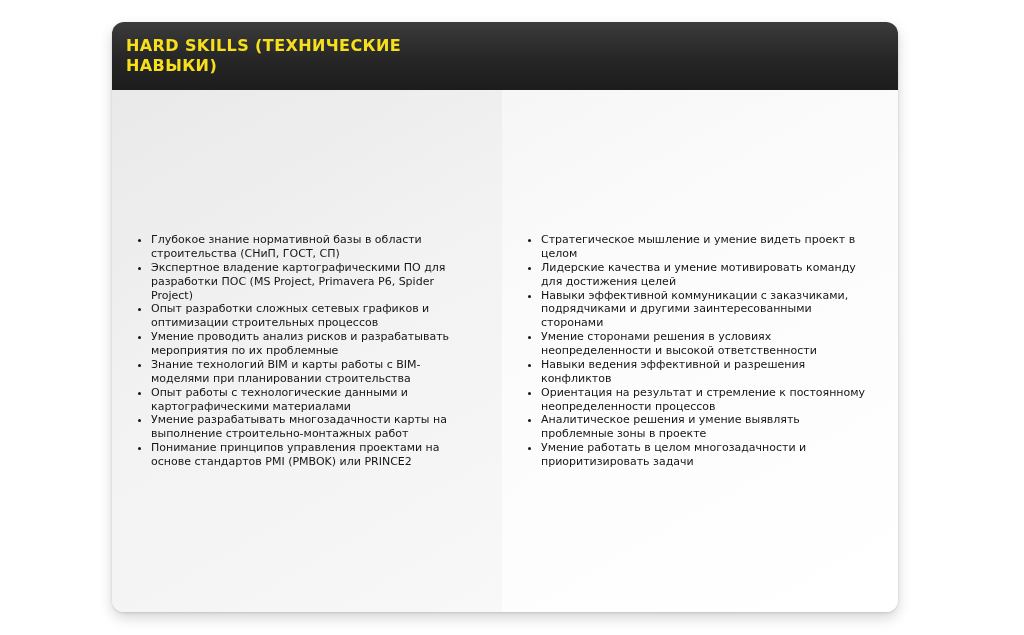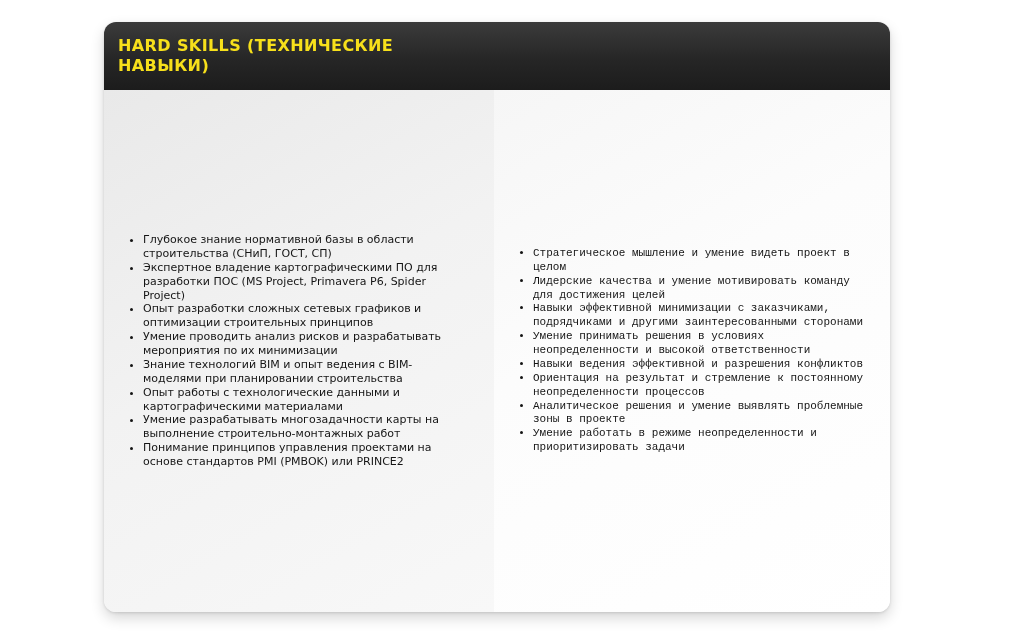--- a/index.html
+++ b/index.html
@@ -7,21 +7,21 @@
   body {
     width: 1024px;
     height: 635px;
     background: #ffffff;
     position: relative;
     overflow: hidden;
     font-family: "DejaVu Sans", "Liberation Sans", sans-serif;
   }
   .card {
     position: absolute;
-    left: 104px;
+    left: 112px;
     top: 22px;
     width: 786px;
     height: 590px;
     border-radius: 12px;
     box-shadow: 0 6px 14px rgba(0,0,0,0.16), 0 1px 3px rgba(0,0,0,0.12);
   }
   .header-row {
     display: flex;
     height: 68px;
     background: linear-gradient(180deg, #3b3b3b 0%, #262626 55%, #1c1c1c 100%);
@@ -52,21 +52,20 @@
     align-items: center;
     padding: 10px 20px 10px 18px;
   }
   .body-cell.left {
     width: 390px;
     background: linear-gradient(150deg, #e9e9e9 0%, #f2f2f2 45%, #f8f8f8 100%);
   }
   .body-cell.right {
     flex: 1;
     background: linear-gradient(150deg, #f6f6f6 0%, #fcfcfc 40%, #ffffff 100%);
-    font-family: Liberation Mono, monospace;
   }
   .skill-list {
     margin: 4px;
     padding: 0 0 0 17px;
     width: 100%;
     font-size: 11px;
     line-height: 1.26;
     color: #151515;
   }
   .skill-list li {
@@ -81,34 +80,34 @@
   <div class="header-row">
     <div class="header-cell left">
       <span class="header-label">HARD SKILLS (ТЕХНИЧЕСКИЕ НАВЫКИ)</span>
     </div>
   </div>
   <div class="body-row">
     <div class="body-cell left">
       <ul class="skill-list">
           <li>Глубокое знание нормативной базы в области строительства (СНиП, ГОСТ, СП)</li>
           <li>Экспертное владение картографическими ПО для разработки ПОС (MS Project, Primavera P6, Spider Project)</li>
-          <li>Опыт разработки сложных сетевых графиков и оптимизации строительных принципов</li>
-          <li>Умение проводить анализ рисков и разрабатывать мероприятия по их минимизации</li>
-          <li>Знание технологий BIM и опыт ведения с BIM-моделями при планировании строительства</li>
+          <li>Опыт разработки сложных сетевых графиков и оптимизации строительных процессов</li>
+          <li>Умение проводить анализ рисков и разрабатывать мероприятия по их проблемные</li>
+          <li>Знание технологий BIM и карты работы с BIM-моделями при планировании строительства</li>
           <li>Опыт работы с технологические данными и картографическими материалами</li>
           <li>Умение разрабатывать многозадачности карты на выполнение строительно-монтажных работ</li>
           <li>Понимание принципов управления проектами на основе стандартов PMI (PMBOK) или PRINCE2</li>
         </ul>
     </div>
     <div class="body-cell right">
       <ul class="skill-list">
           <li>Стратегическое мышление и умение видеть проект в целом</li>
           <li>Лидерские качества и умение мотивировать команду для достижения целей</li>
-          <li>Навыки эффективной минимизации с заказчиками, подрядчиками и другими заинтересованными сторонами</li>
-          <li>Умение принимать решения в условиях неопределенности и высокой ответственности</li>
+          <li>Навыки эффективной коммуникации с заказчиками, подрядчиками и другими заинтересованными сторонами</li>
+          <li>Умение сторонами решения в условиях неопределенности и высокой ответственности</li>
           <li>Навыки ведения эффективной и разрешения конфликтов</li>
           <li>Ориентация на результат и стремление к постоянному неопределенности процессов</li>
           <li>Аналитическое решения и умение выявлять проблемные зоны в проекте</li>
-          <li>Умение работать в режиме неопределенности и приоритизировать задачи</li>
+          <li>Умение работать в целом многозадачности и приоритизировать задачи</li>
         </ul>
     </div>
   </div>
 </div>
 
 </body></html>

